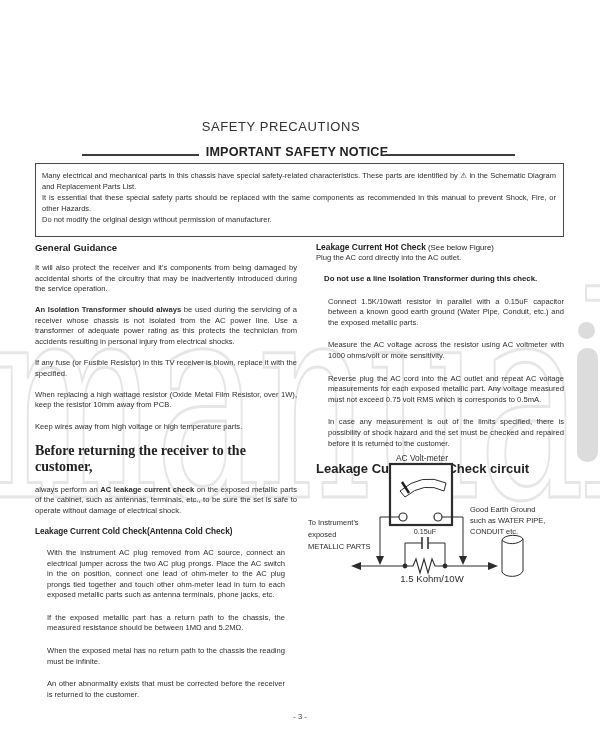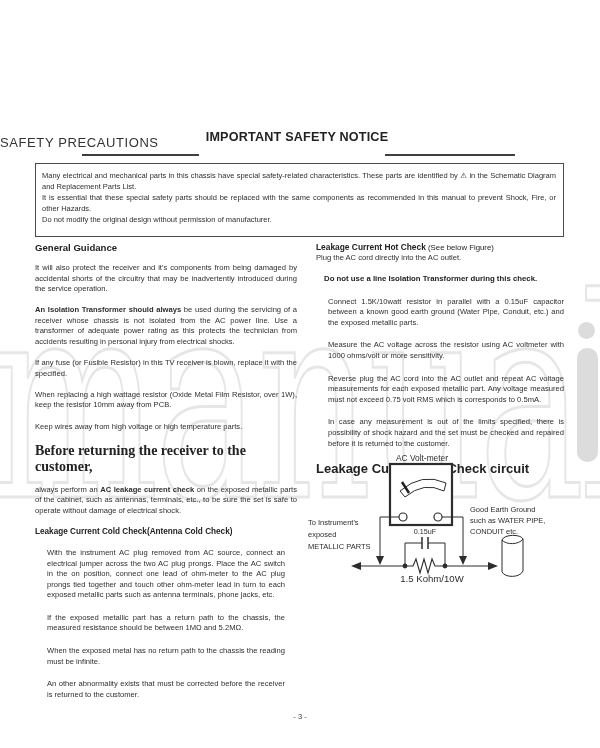--- a/index.html
+++ b/index.html
@@ -15,25 +15,25 @@
     color:transparent; -webkit-text-stroke:3px #e6e6e6;
     letter-spacing:-6px; transform:scaleX(0.64); transform-origin:left top;
     white-space:nowrap; user-select:none;
   }
   .wm-bar { position:absolute; z-index:0; left:577px; top:348px; width:21px; height:114px;
             background:#dcdcdc; border-radius:10px; }
   .wm-dot { position:absolute; z-index:0; left:578px; top:322px; width:17px; height:17px;
             background:#dcdcdc; border-radius:50%; }
 
   .page-title {
-    position:absolute; z-index:1; top:135px; left:0; width:562px; text-align:left;
+    position:absolute; z-index:1; top:119px; left:0; width:562px; text-align:center;
     font-size:13px; letter-spacing:0.6px; color:#333;
   }
   .notice-heading {
-    position:absolute; z-index:1; top:130px; left:0; width:594px; text-align:center;
+    position:absolute; z-index:1; top:145px; left:0; width:594px; text-align:center;
     font-size:12.6px; font-weight:bold; letter-spacing:0.2px; color:#222;
   }
   .rule { position:absolute; z-index:1; height:1.5px; background:#3d3d3d; top:154px; }
   .rule-left  { left:82px;  width:117px; }
   .rule-right { left:385px; width:130px; }
 
   .notice-box {
     position:absolute; z-index:1; left:35px; top:163px; width:529px; height:74px;
     border:1px solid #4a4a4a; box-sizing:border-box; padding:6px 7px 0 6px;
   }

